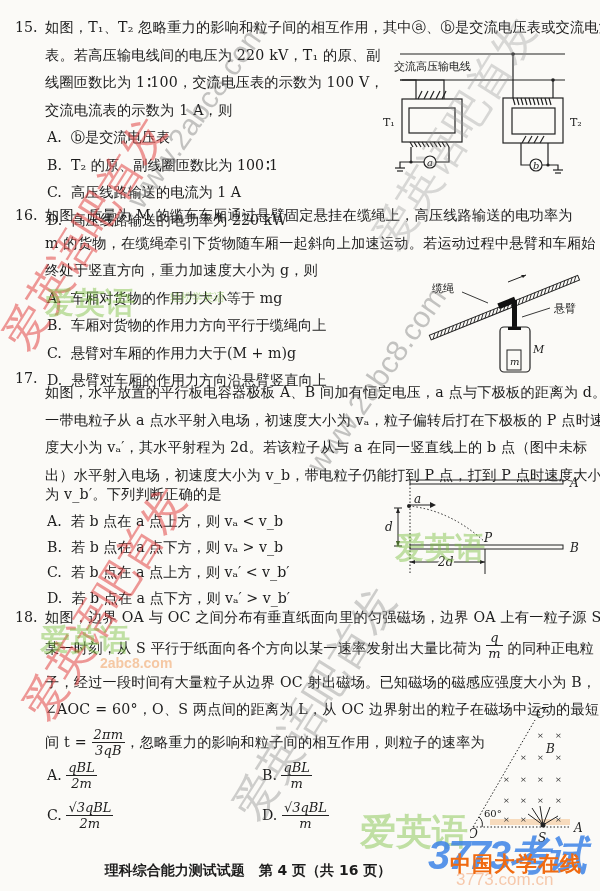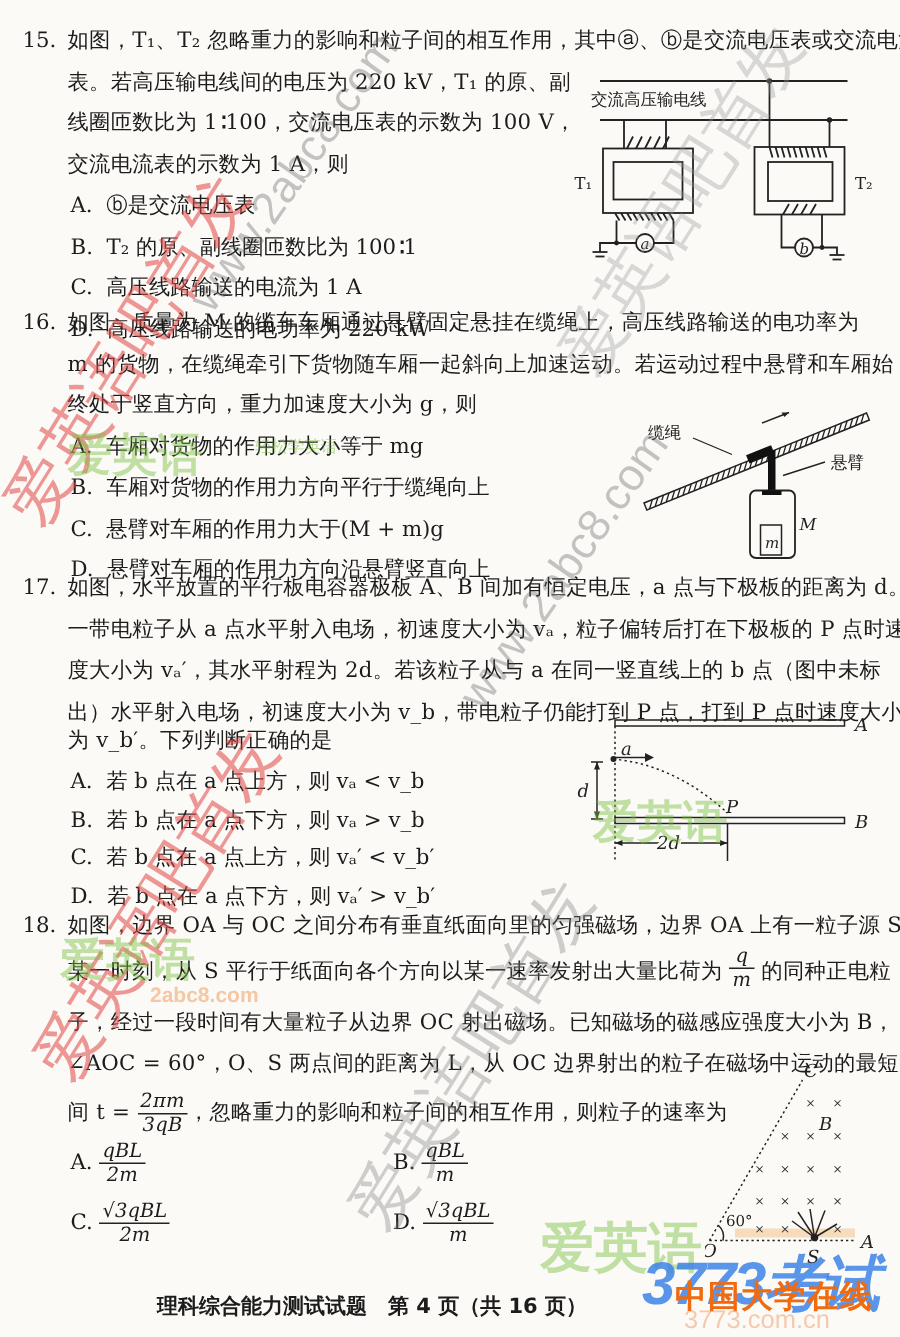--- a/index.html
+++ b/index.html
@@ -127,21 +127,21 @@
       <line x1="62" y1="22" x2="88" y2="33" stroke="#222" stroke-width="0.9"></line>
       <line x1="150" y1="38" x2="122" y2="47" stroke="#222" stroke-width="0.9"></line>
       <text x="32" y="22" font-size="11" fill="#222">缆绳</text>
       <text x="154" y="42" font-size="11" fill="#222">悬臂</text>
       <text x="133" y="83" font-size="11" font-style="italic" fill="#222">M</text>
       <text x="110" y="95" font-size="10" font-style="italic" fill="#222">m</text>
     </svg>
   </div>
 
   <div>
-    <span class="qnum" style="left:15px;top:383px;">17.</span>
+    <span class="qnum" style="left:15px;top:369px;">17.</span>
     <span class="line" style="left:45px;top:383px;">如图，水平放置的平行板电容器极板 A、B 间加有恒定电压，a 点与下极板的距离为 d。</span>
     <span class="line" style="left:45px;top:411px;">一带电粒子从 a 点水平射入电场，初速度大小为 vₐ，粒子偏转后打在下极板的 P 点时速</span>
     <span class="line" style="left:45px;top:438px;">度大小为 vₐ′，其水平射程为 2d。若该粒子从与 a 在同一竖直线上的 b 点（图中未标</span>
     <span class="line" style="left:45px;top:466px;">出）水平射入电场，初速度大小为 v_b，带电粒子仍能打到 P 点，打到 P 点时速度大小</span>
     <span class="line" style="left:45px;top:485px;">为 v_b′。下列判断正确的是</span>
 
     <div class="opt" style="left:47px;top:512px;"><span>A.</span>&nbsp;&nbsp;<span>若 b 点在 a 点上方，则 vₐ &lt; v_b</span></div>
     <div class="opt" style="left:47px;top:538px;"><span>B.</span>&nbsp;&nbsp;<span>若 b 点在 a 点下方，则 vₐ &gt; v_b</span></div>
     <div class="opt" style="left:47px;top:563px;"><span>C.</span>&nbsp;&nbsp;<span>若 b 点在 a 点上方，则 vₐ′ &lt; v_b′</span></div>
     <div class="opt" style="left:47px;top:589px;"><span>D.</span>&nbsp;&nbsp;<span>若 b 点在 a 点下方，则 vₐ′ &gt; v_b′</span></div>

